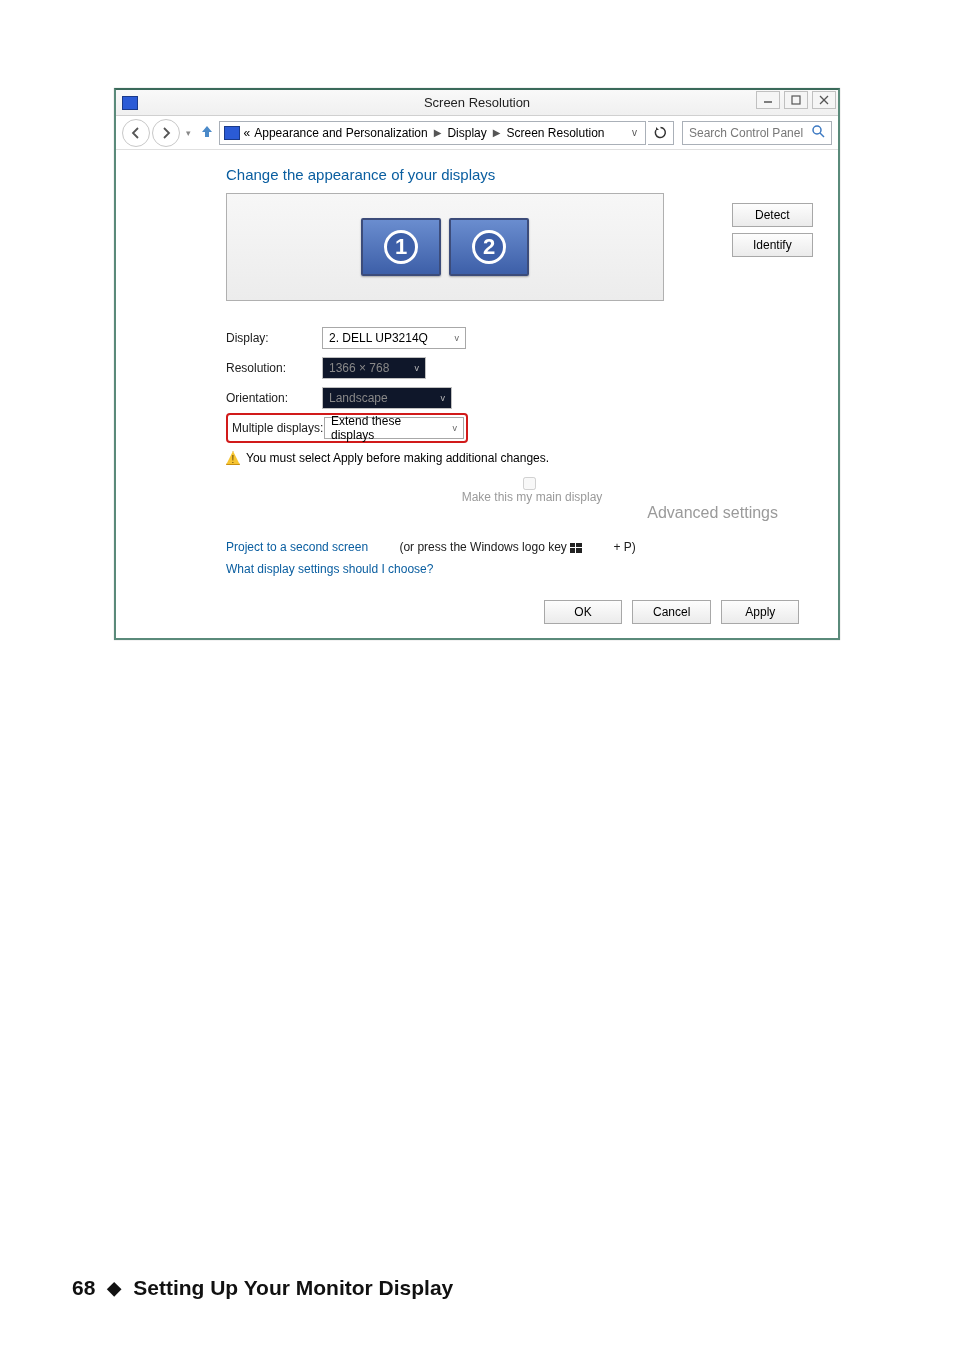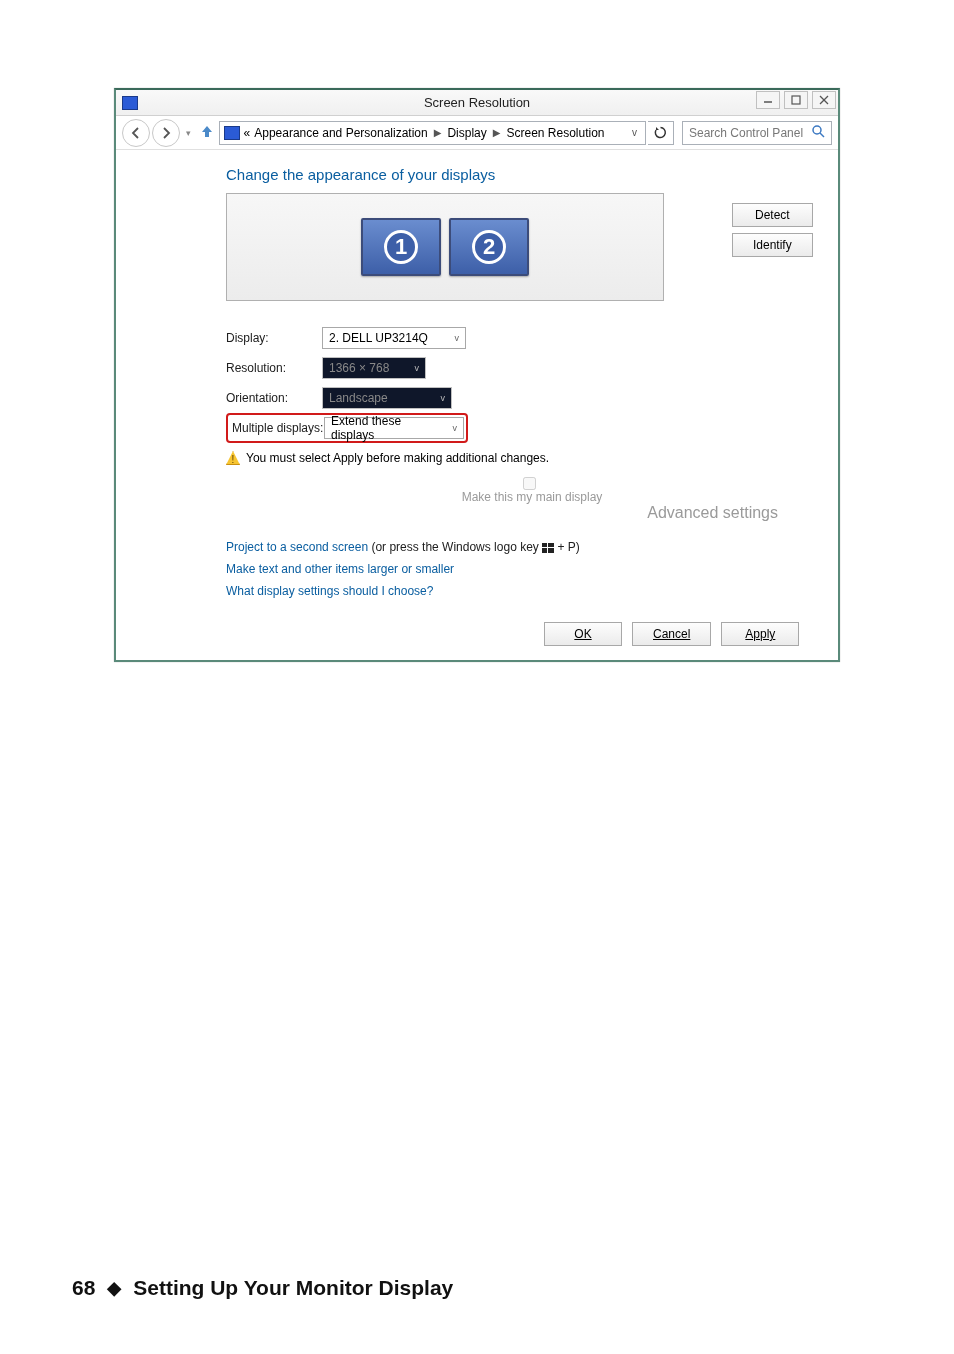--- a/index.html
+++ b/index.html
@@ -272,35 +272,35 @@
     margin-right: 60px;
     color: #9a9a9a;
     font-size: 16px;
   }
   .links {
     margin-top: 14px;
     font-size: 12px;
     line-height: 22px;
   }
   .link { color: #0a5ea0; }
-  .link-suffix { color: #202020; }
+  .link-suffix { color: #202020; padding-left: 28px; }
   .win-logo {
     display: inline-block;
     width: 12px;
     height: 10px;
     vertical-align: middle;
   }
   .button-row {
     margin-top: 20px;
     display: flex;
     gap: 10px;
     justify-content: flex-start;
     padding-left: 318px;
   }
-  .button-row .win-btn { min-width: 78px; text-decoration: underline; }
+  .button-row .win-btn { min-width: 78px; }
   .page-footer {
     position: absolute;
     left: 72px;
     bottom: 54px;
     display: flex;
     align-items: center;
     gap: 12px;
     font-size: 21px;
     font-weight: 600;
     color: #111;
@@ -447,21 +447,20 @@
 
       <div class="links">
         <div>
           <span class="link">Project to a second screen</span><span class="link-suffix"> (or press the Windows logo key </span><svg class="win-logo" viewBox="0 0 12 10">
               <rect x="0" y="0" width="5" height="4" fill="#222"></rect>
               <rect x="6" y="0" width="6" height="4" fill="#222"></rect>
               <rect x="0" y="5" width="5" height="5" fill="#222"></rect>
               <rect x="6" y="5" width="6" height="5" fill="#222"></rect>
             </svg><span class="link-suffix"> + P)</span>
         </div>
-        <div><span class="link">Make text and other items larger or smaller</span></div>
         <div><span class="link">What display settings should I choose?</span></div>
       </div>
 
       <div class="button-row">
         <button class="win-btn">OK</button>
         <button class="win-btn">Cancel</button>
         <button class="win-btn">Apply</button>
       </div>
     </div>
   </div>

